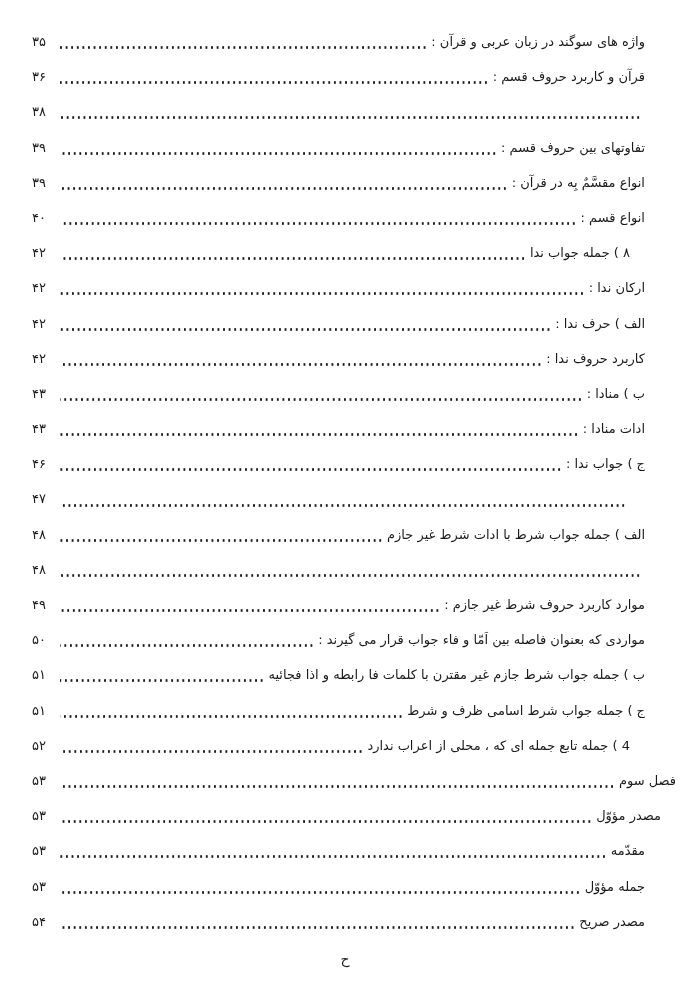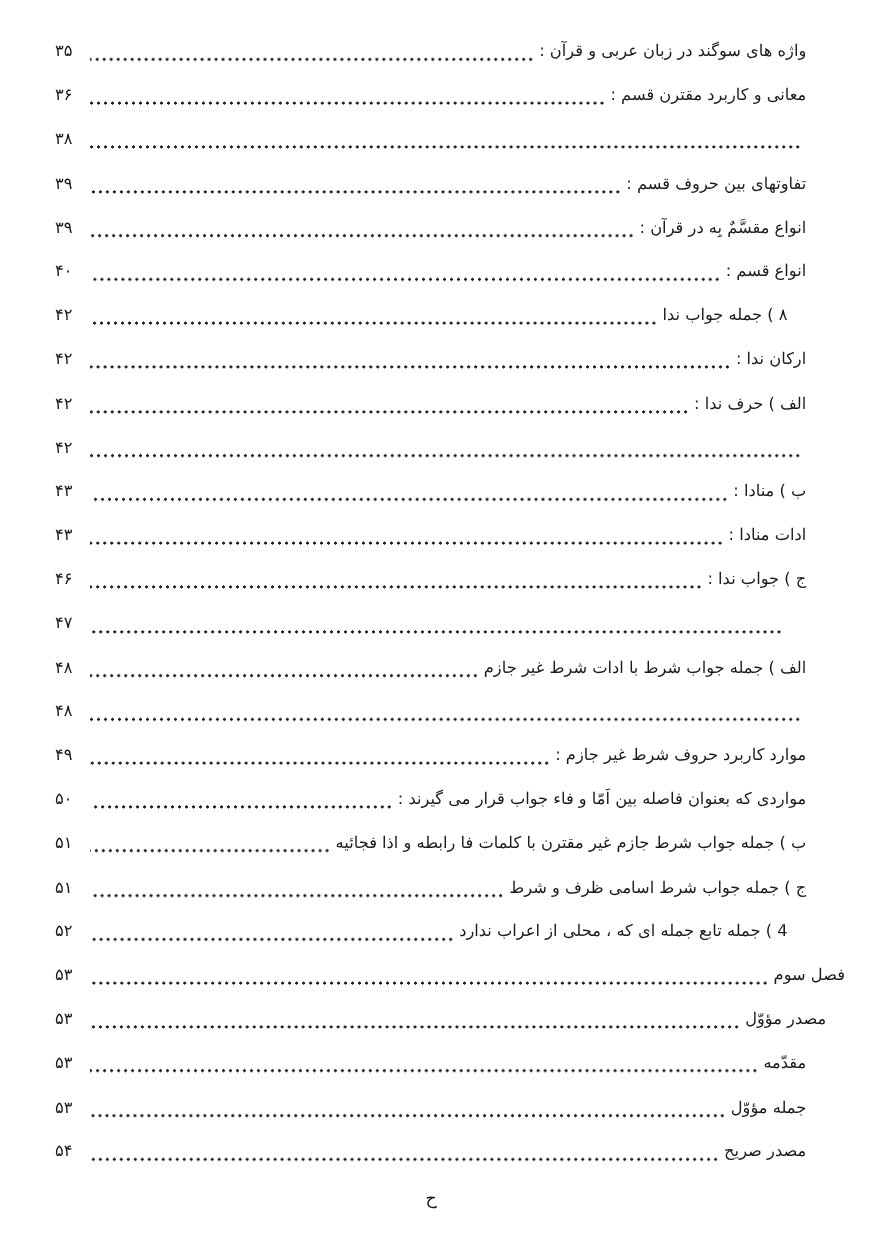--- a/index.html
+++ b/index.html
@@ -54,21 +54,20 @@
     background-image: radial-gradient(circle, #1b1b1b 1.05px, rgba(0,0,0,0) 1.35px);
     background-size: 5.6px 3px;
     background-repeat: repeat-x;
     background-position: right calc(50% + 6px);
   }
   .toc-pagenum {
     flex: 0 0 auto;
     min-width: 24px;
     text-align: left;
     white-space: nowrap;
-    margin-left: 12px;
   }
   .page-footer {
     position: absolute;
     left: 0;
     right: 10px;
     bottom: 22px;
     text-align: center;
     font-size: 14px;
   }
 </style>
@@ -76,21 +75,21 @@
 <body>
 
 <div class="toc-page">
   <div class="toc-list">
       <div class="toc-row lvl-3">
     <span class="toc-title">واژه های سوگند در زبان عربی و قرآن :</span>
     <span class="dot-leader"></span>
     <span class="toc-pagenum">۳۵</span>
   </div>
       <div class="toc-row lvl-3">
-    <span class="toc-title">معانی و کاربرد مقترن قسم :</span>
+    <span class="toc-title">قرآن و کاربرد حروف قسم :</span>
     <span class="dot-leader"></span>
     <span class="toc-pagenum">۳۶</span>
   </div>
       <div class="toc-row lvl-3">
     <span class="dot-leader"></span>
     <span class="toc-pagenum">۳۸</span>
   </div>
       <div class="toc-row lvl-3">
     <span class="toc-title">تفاوتهای بین حروف قسم :</span>
     <span class="dot-leader"></span>
@@ -115,20 +114,21 @@
     <span class="toc-title">ارکان ندا :</span>
     <span class="dot-leader"></span>
     <span class="toc-pagenum">۴۲</span>
   </div>
       <div class="toc-row lvl-3">
     <span class="toc-title">الف ) حرف ندا :</span>
     <span class="dot-leader"></span>
     <span class="toc-pagenum">۴۲</span>
   </div>
       <div class="toc-row lvl-3">
+    <span class="toc-title">کاربرد حروف ندا :</span>
     <span class="dot-leader"></span>
     <span class="toc-pagenum">۴۲</span>
   </div>
       <div class="toc-row lvl-3">
     <span class="toc-title">ب ) منادا :</span>
     <span class="dot-leader"></span>
     <span class="toc-pagenum">۴۳</span>
   </div>
       <div class="toc-row lvl-3">
     <span class="toc-title">ادات منادا :</span>

